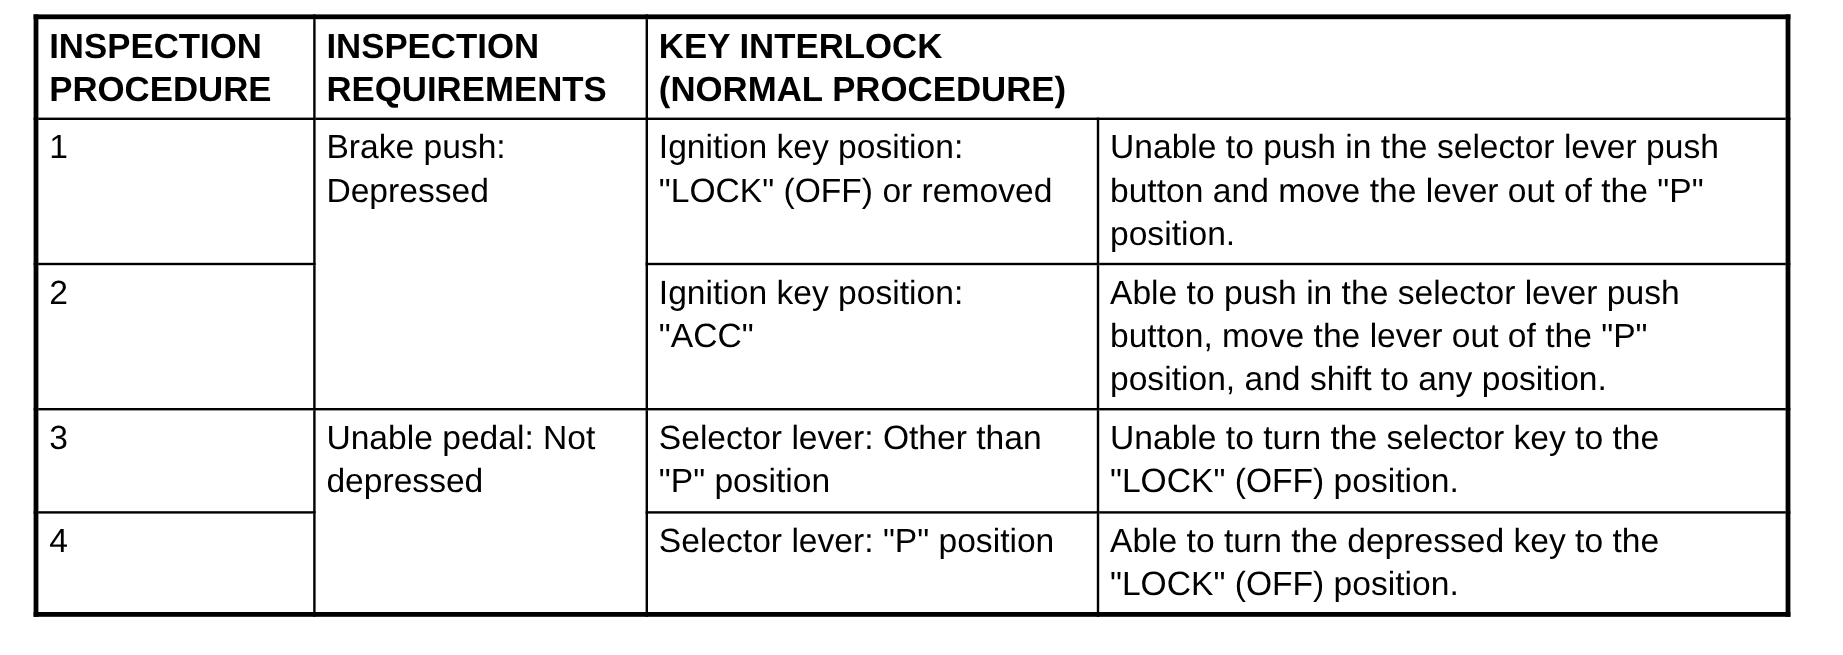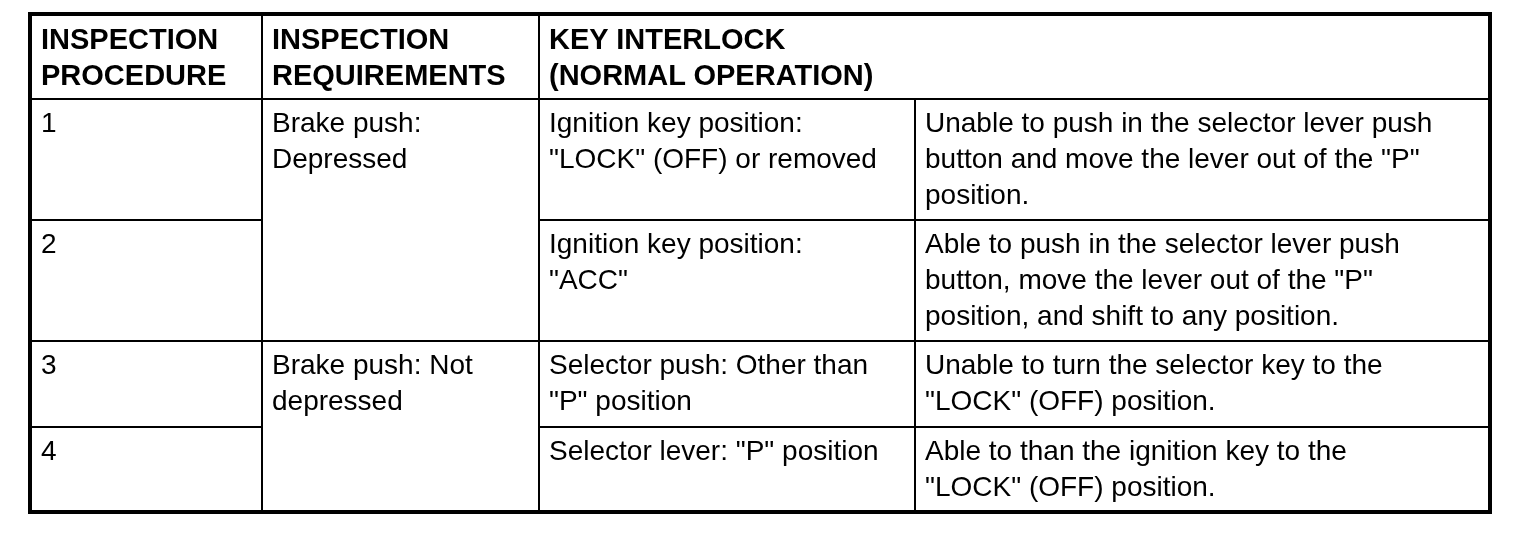--- a/index.html
+++ b/index.html
@@ -61,21 +61,21 @@
       <col style="width:376px">
       <col style="width:575px">
     </colgroup>
     <thead>
       <tr class="row-header">
         <th>INSPECTION
 PROCEDURE</th>
         <th>INSPECTION
 REQUIREMENTS</th>
         <th colspan="2">KEY INTERLOCK
-(NORMAL OPERATION)</th>
+(NORMAL PROCEDURE)</th>
       </tr>
     </thead>
     <tbody>
       <tr class="row-1">
         <td>1</td>
         <td rowspan="2">Brake push:
 Depressed</td>
         <td>Ignition key position:
 "LOCK" (OFF) or removed</td>
         <td>Unable to push in the selector lever push
@@ -85,28 +85,28 @@
       <tr class="row-2">
         <td>2</td>
         <td>Ignition key position:
 "ACC"</td>
         <td>Able to push in the selector lever push
 button, move the lever out of the "P"
 position, and shift to any position.</td>
       </tr>
       <tr class="row-3">
         <td>3</td>
-        <td rowspan="2">Brake push: Not
+        <td rowspan="2">Unable pedal: Not
 depressed</td>
-        <td>Selector push: Other than
+        <td>Selector lever: Other than
 "P" position</td>
         <td>Unable to turn the selector key to the
 "LOCK" (OFF) position.</td>
       </tr>
       <tr class="row-4">
         <td>4</td>
         <td>Selector lever: "P" position</td>
-        <td>Able to than the ignition key to the
+        <td>Able to turn the depressed key to the
 "LOCK" (OFF) position.</td>
       </tr>
     </tbody>
   </table>
 </div>
 
 </body></html>

